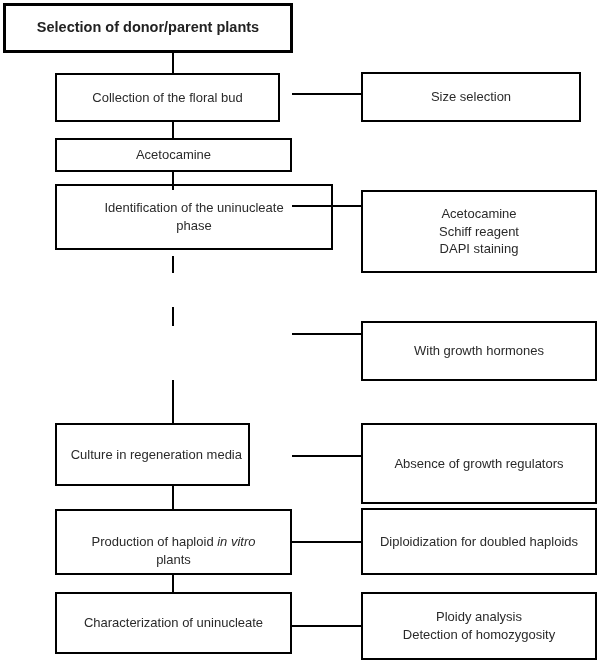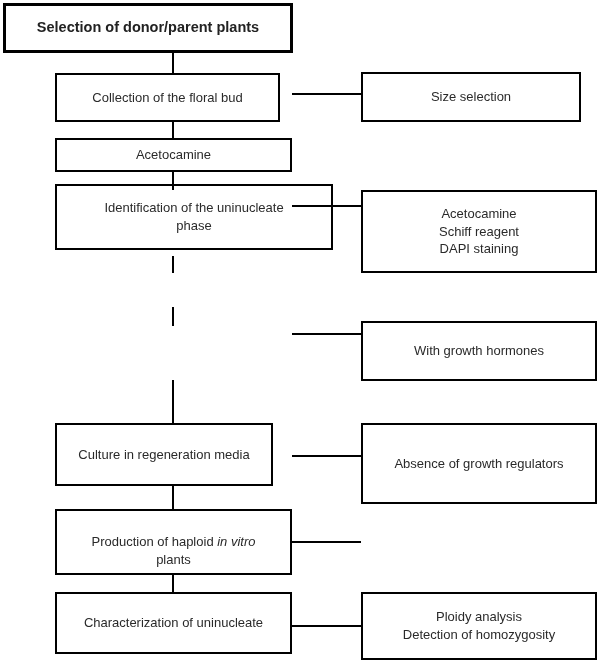--- a/index.html
+++ b/index.html
@@ -62,21 +62,21 @@
     <span class="lbl">Acetocamine</span>
   </div>
 
   <div class="box" style="left:55px; top:184px; width:278px; height:66px;">
     <span class="lbl">Identification of the uninucleate
 phase</span>
   </div>
 
 
 
-  <div class="box" style="left:55px; top:423px; width:218px; height:63px;">
+  <div class="box" style="left:55px; top:423px; width:195px; height:63px;justify-content:flex-end;">
     <span class="lbl">Culture in regeneration media</span>
   </div>
 
   <div class="box" style="left:55px; top:509px; width:237px; height:66px;">
     <span class="lbl">
       <span>Production of haploid </span><i>in vitro</i>
       <span>plants</span>
     </span>
   </div>
 
@@ -95,20 +95,23 @@
   </div>
 
   <div class="box" style="left:361px; top:321px; width:236px; height:60px;">
     <span class="lbl">With growth hormones</span>
   </div>
 
   <div class="box" style="left:361px; top:423px; width:236px; height:81px;">
     <span class="lbl">Absence of growth regulators</span>
   </div>
 
+  <div class="box" style="left:361px; top:508px; width:236px; height:67px;">
+    <span class="lbl">Diploidization for doubled haploids</span>
+  </div>
 
   <div class="box" style="left:361px; top:592px; width:236px; height:68px;">
     <span class="lbl">Ploidy analysis
 Detection of homozygosity</span>
   </div>
 
   <div class="connector connector--v" style="left:172px; top:53px;  height:20px;"></div>
   <div class="connector connector--v" style="left:172px; top:122px; height:16px;"></div>
   <div class="connector connector--v" style="left:172px; top:172px; height:18px;"></div>
   <div class="connector connector--v" style="left:172px; top:256px; height:17px;"></div>

